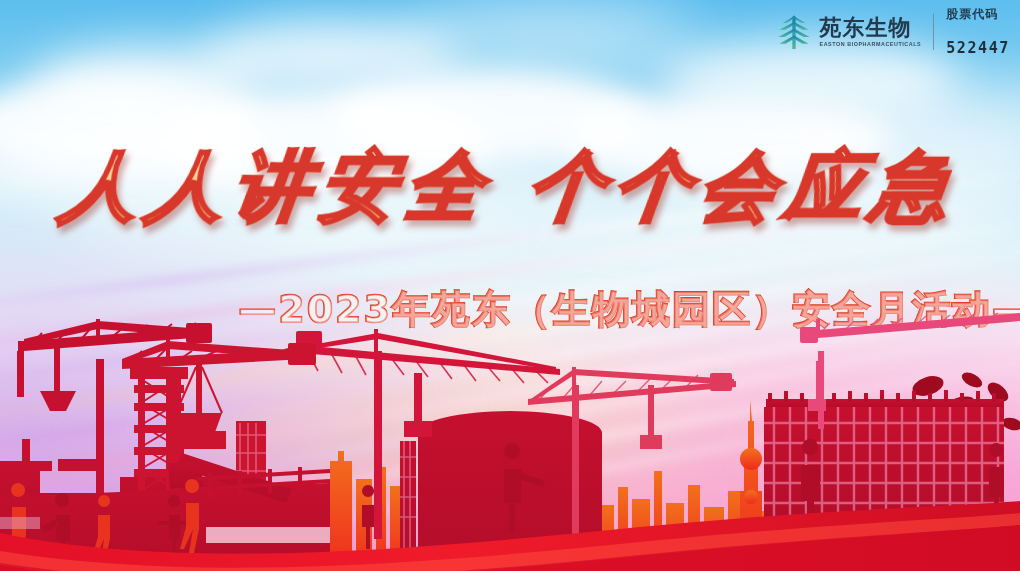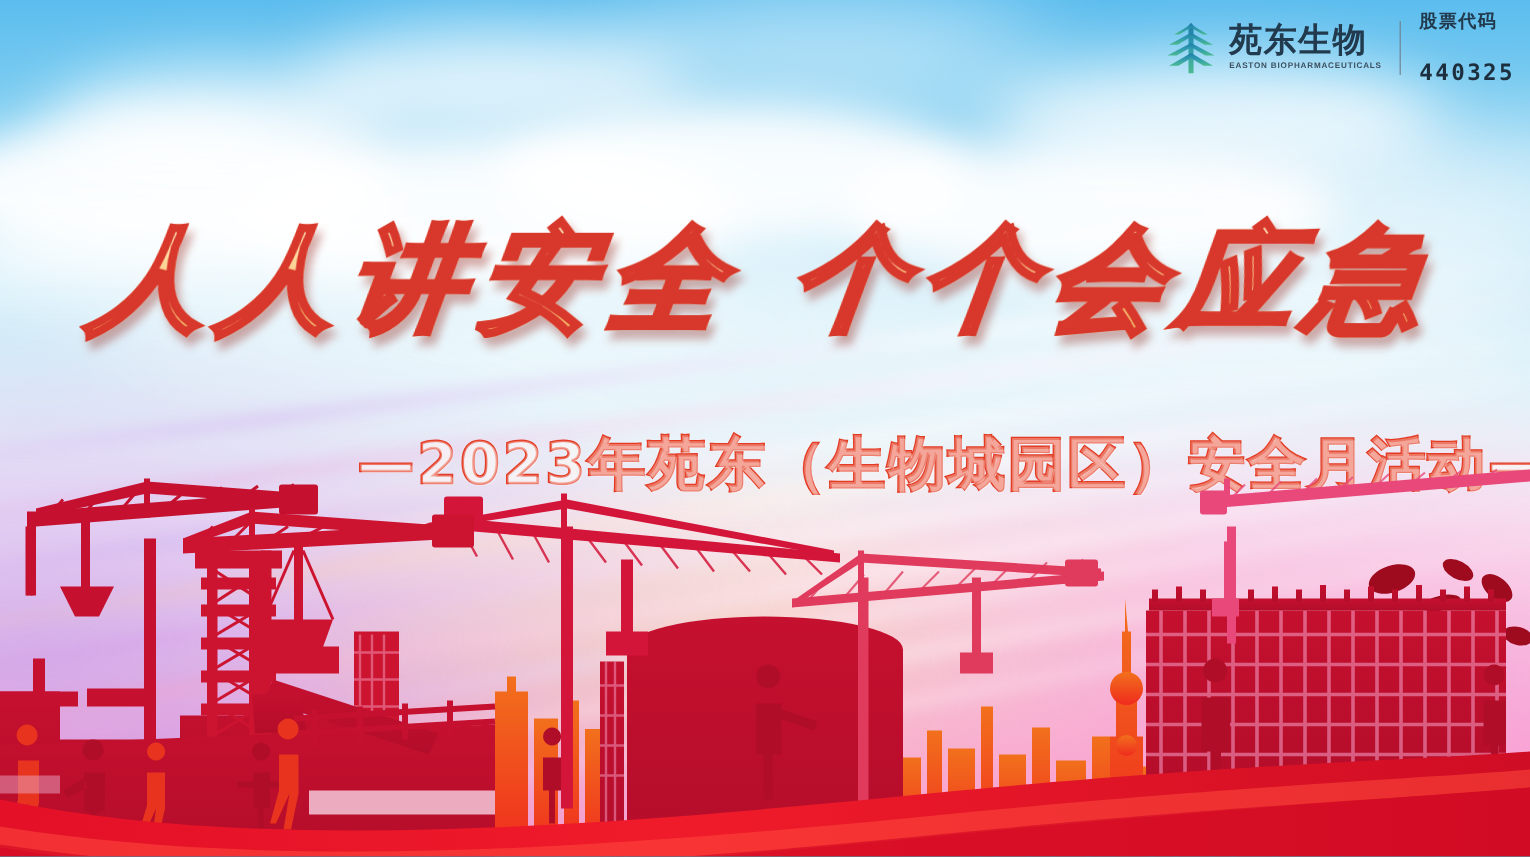--- a/index.html
+++ b/index.html
@@ -174,21 +174,21 @@
         <path d="M30 38 L56 53 L45 53 L30 44 L15 53 L4 53 Z"></path>
       </g>
     </svg>
     <div class="logo-words">
       <div class="logo-cn">苑东生物</div>
       <div class="logo-en">EASTON BIOPHARMACEUTICALS</div>
     </div>
     <div class="logo-div"></div>
     <div class="stock">
       <div class="stock-lbl">股票代码</div>
-      <div class="stock-num">440325</div>
+      <div class="stock-num">522447</div>
     </div>
   </div>
 
   <div class="title-wrap">
     <div class="main-title">人人讲安全 个个会应急</div>
   </div>
 
   <div class="sub-wrap">
     <div class="subtitle">—2023年苑东（生物城园区）安全月活动—</div>
   </div>

